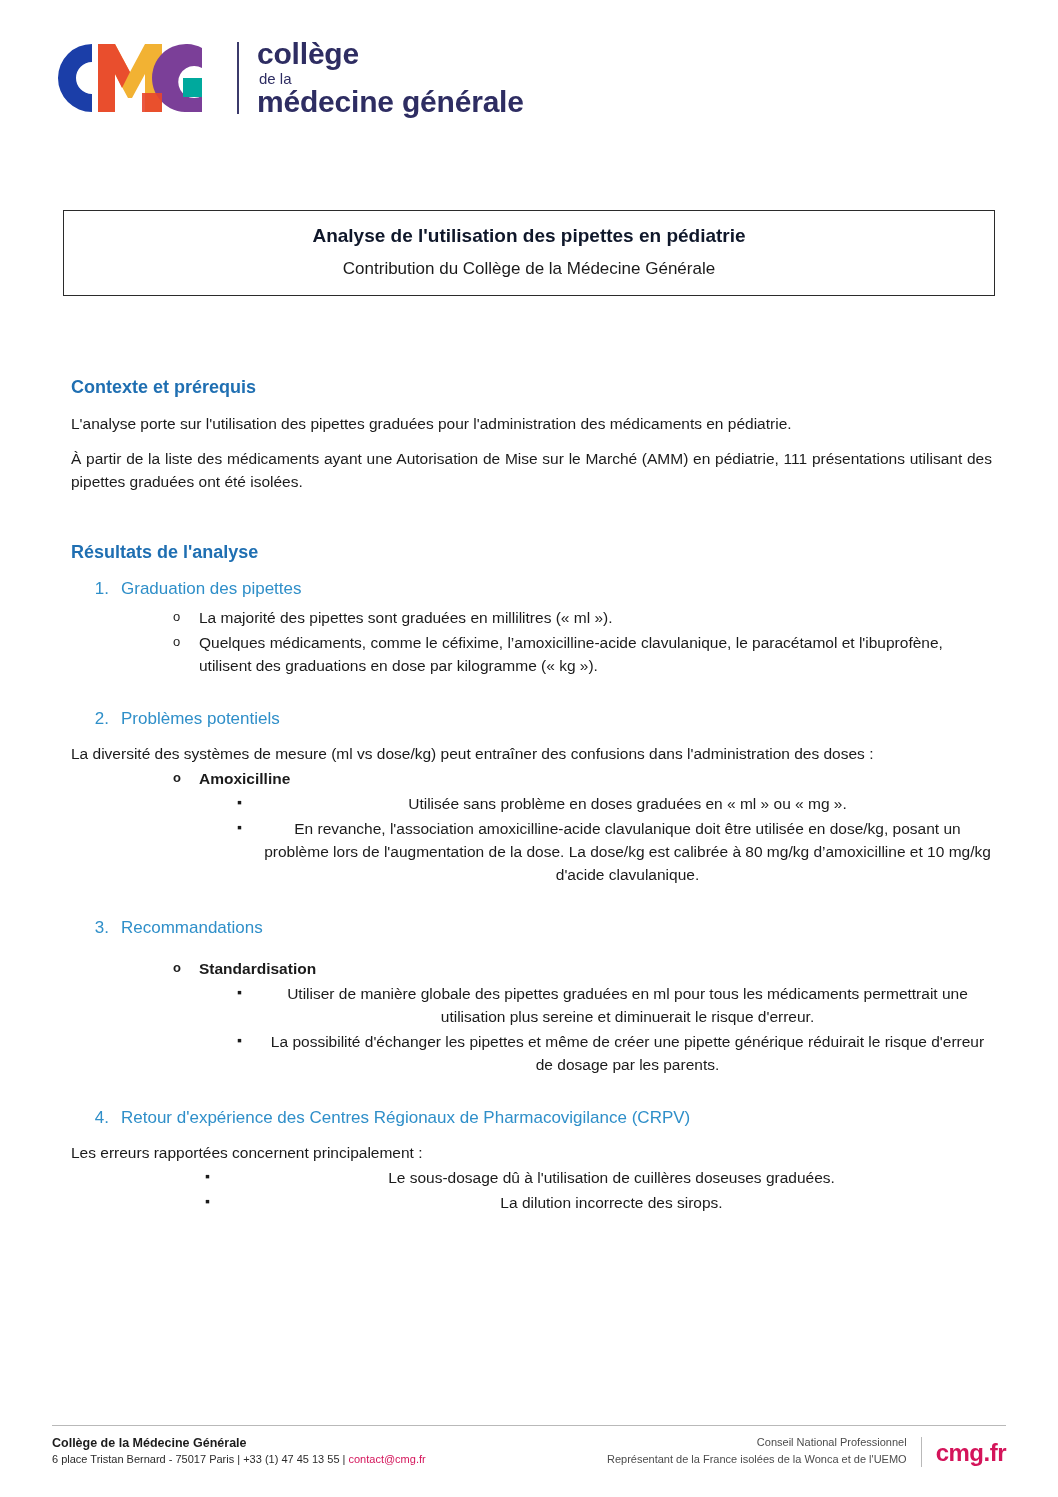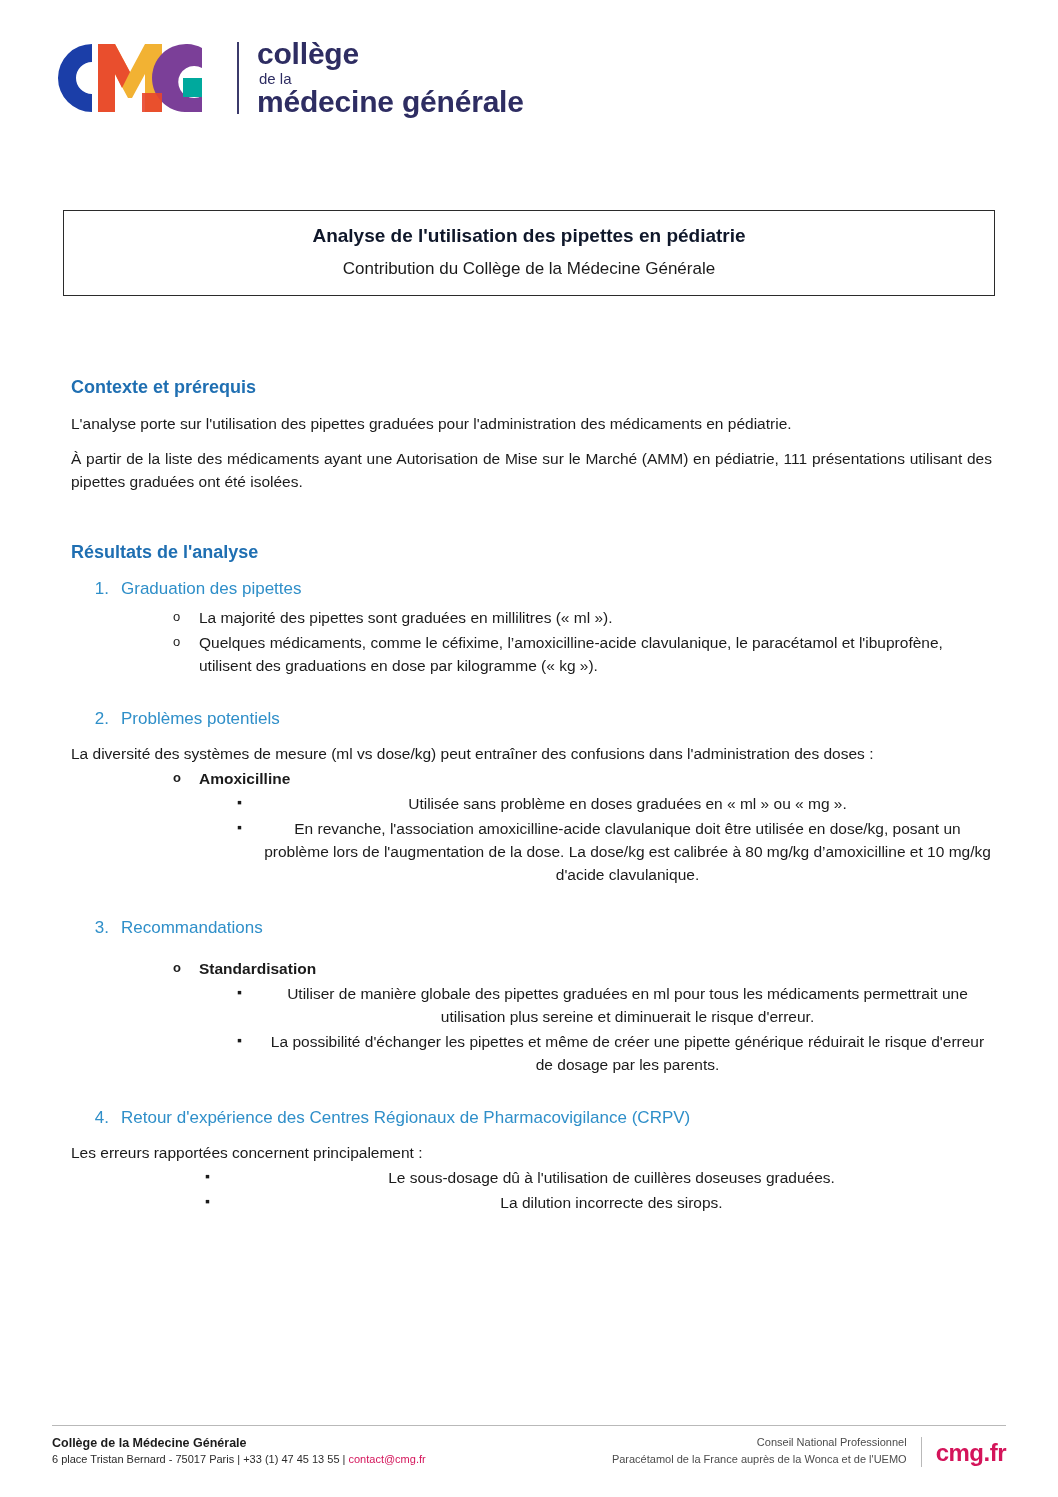--- a/index.html
+++ b/index.html
@@ -350,21 +350,21 @@
       <div class="footer-left">
         <div class="f1">Collège de la Médecine Générale</div>
         <div class="f2">
           <span>6 place Tristan Bernard - 75017 Paris | +33 (1) 47 45 13 55 |</span>
           <a href="#">contact@cmg.fr</a>
         </div>
       </div>
       <div class="footer-right">
         <div class="fr-text">
           <div>Conseil National Professionnel</div>
-          <div>Paracétamol de la France auprès de la Wonca et de l'UEMO</div>
+          <div>Représentant de la France isolées de la Wonca et de l'UEMO</div>
         </div>
         <div class="fr-sep"></div>
         <div class="footer-logo">cmg.fr</div>
       </div>
     </div>
   </div>
 
 </div>
 
 </body></html>

